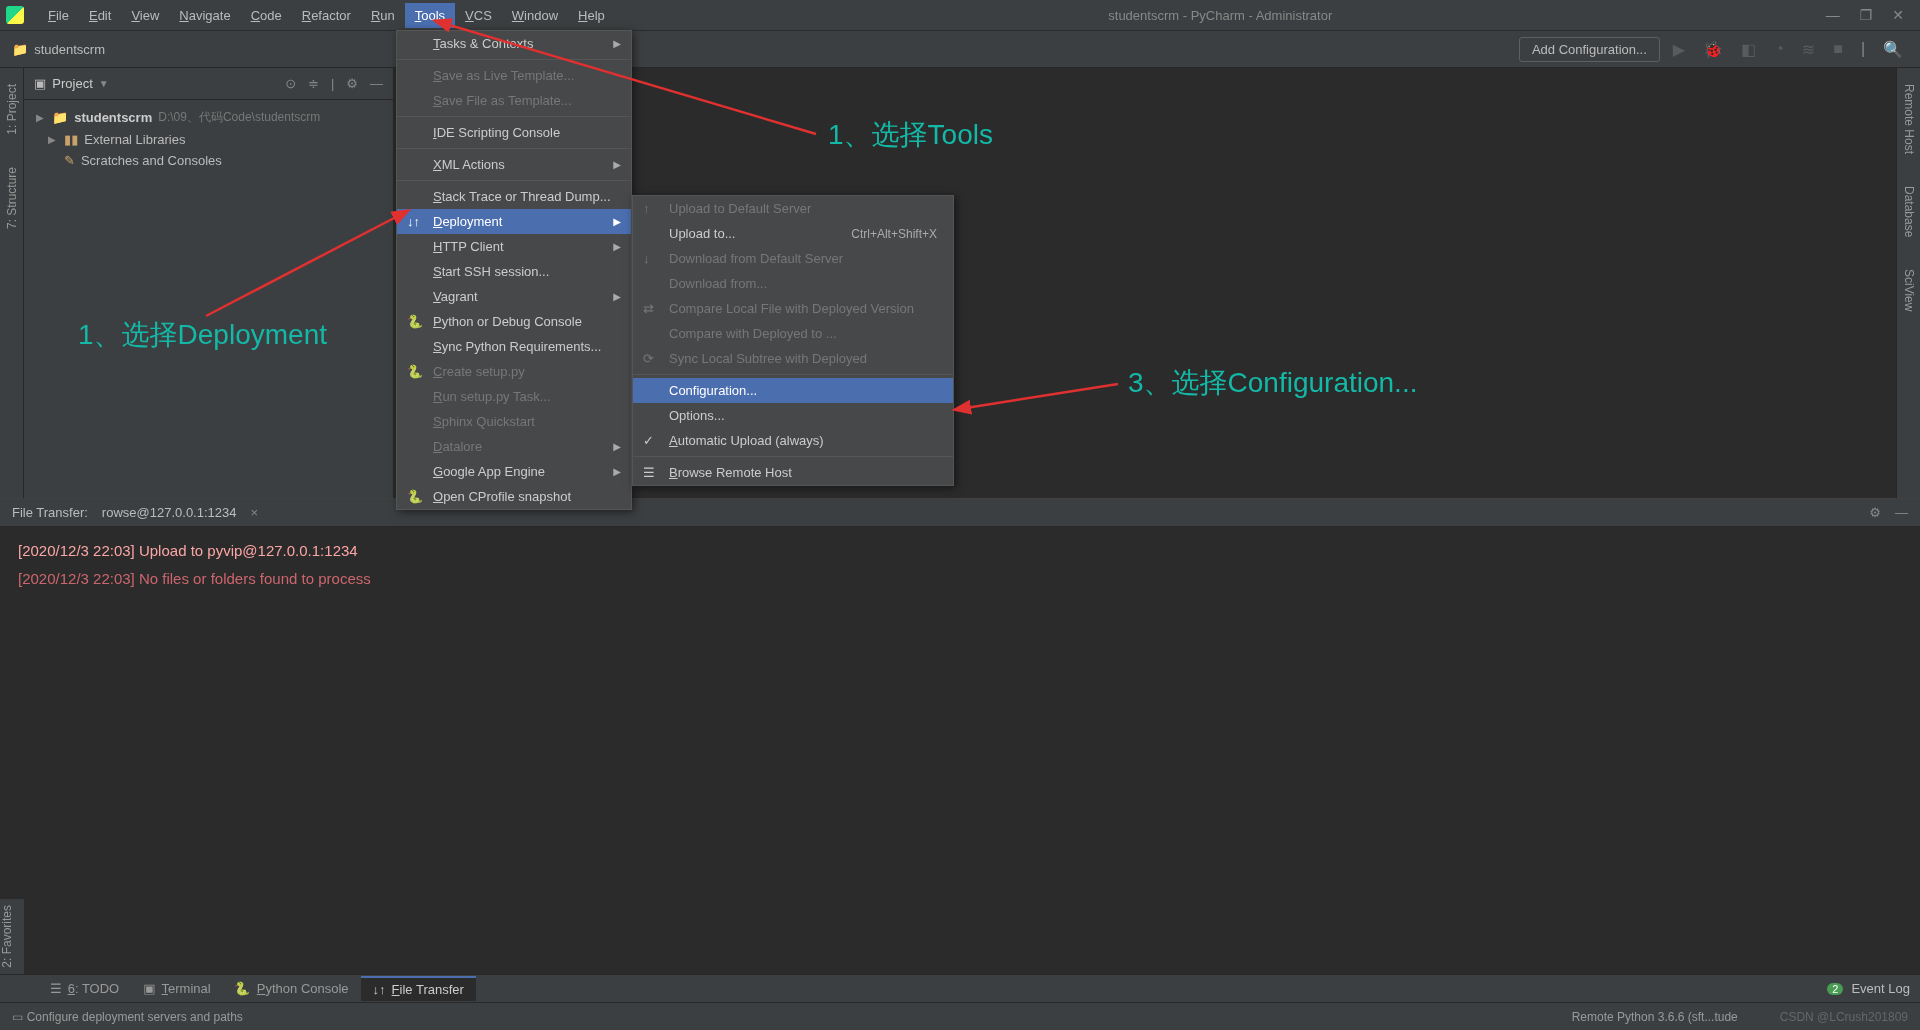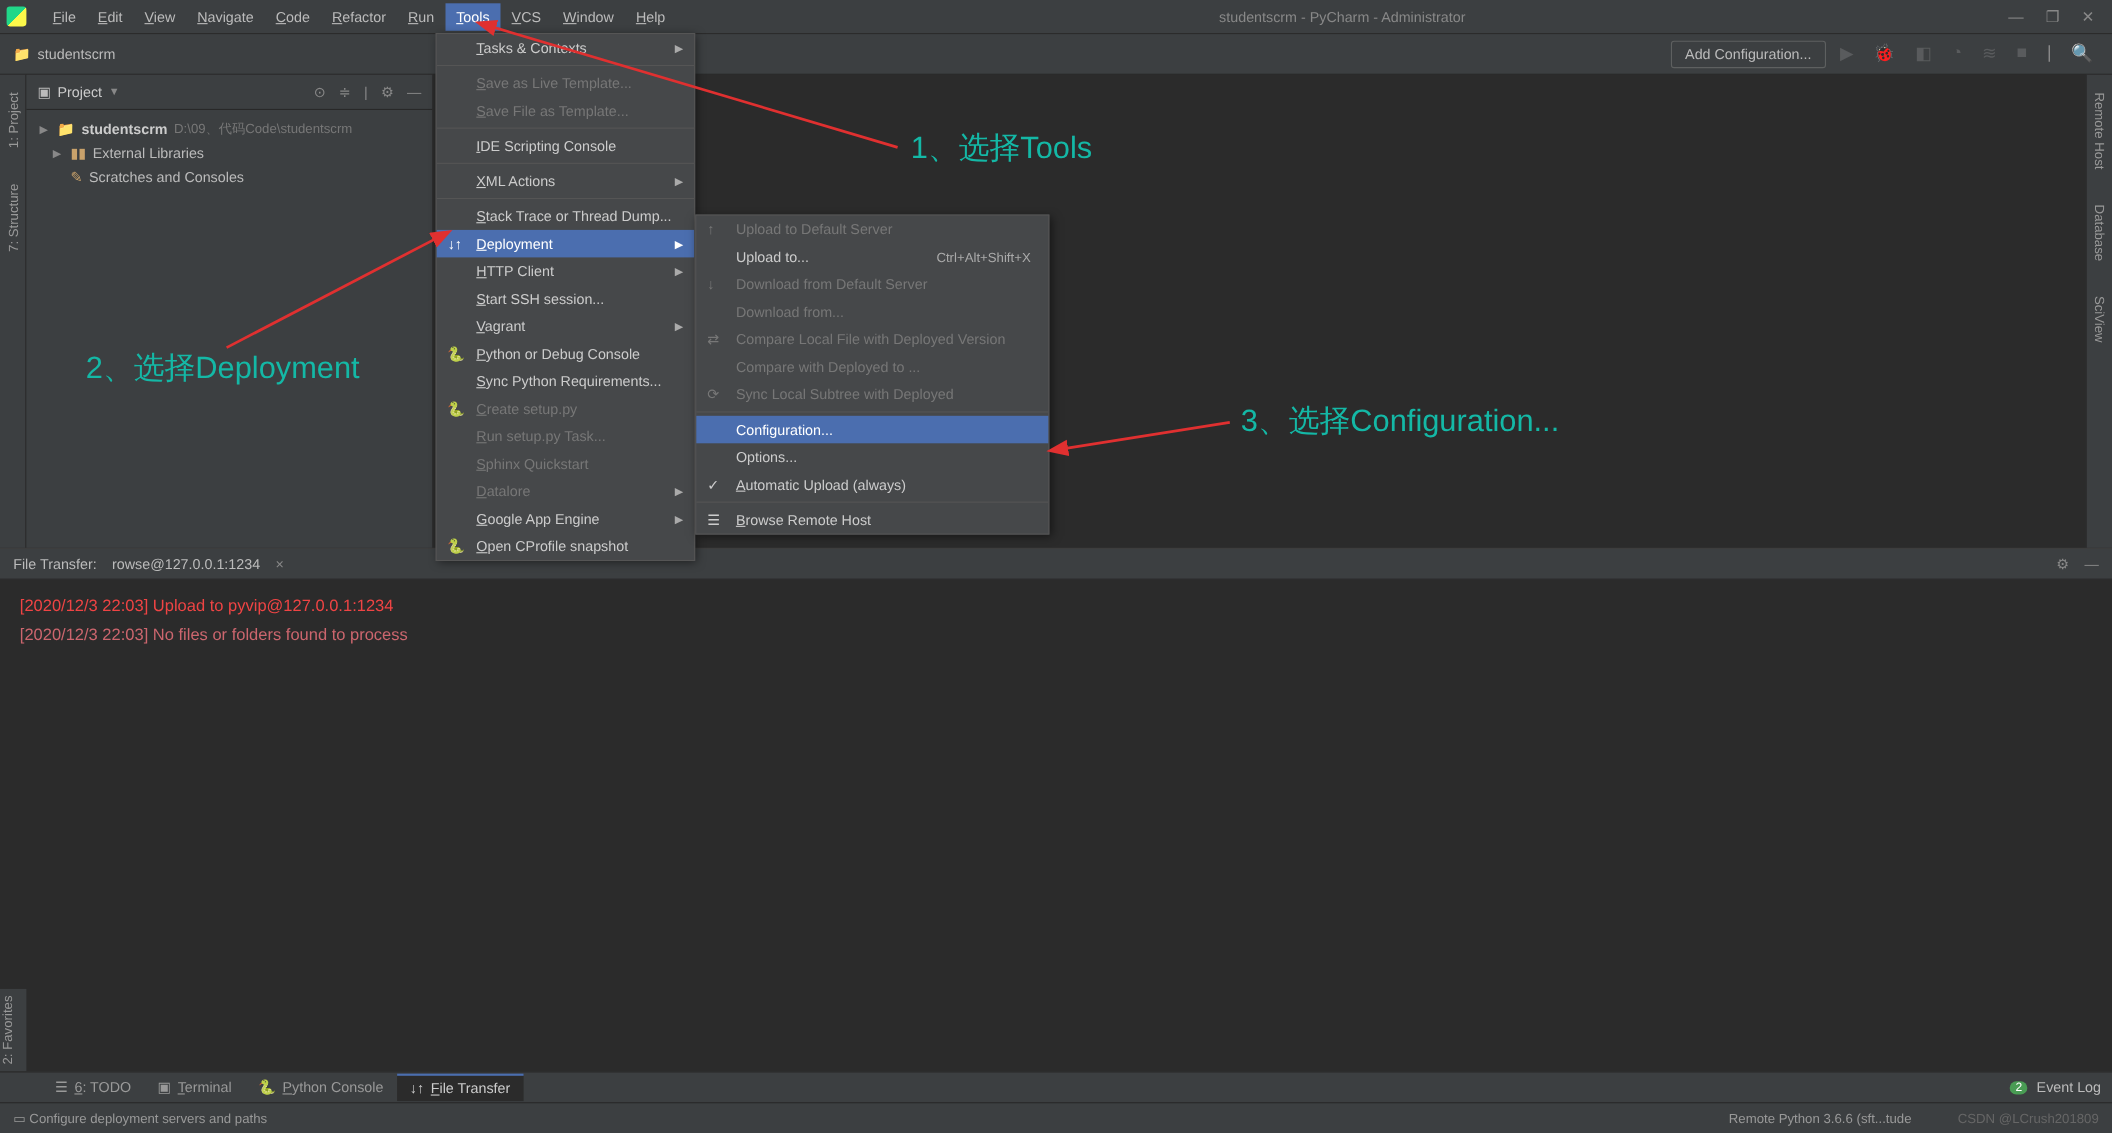--- a/index.html
+++ b/index.html
@@ -57,21 +57,21 @@
 .dropdown#deploy-menu { left:632px; top:195px; width:322px; }
 .dd-item .shortcut { margin-left:auto; color:#aaa; font-size:12px; }
 
 .bottom-panel { position:absolute; left:0; right:0; bottom:56px; height:calc(100% - 30px - 38px - 28px - 28px - 430px); background:#2b2b2b; border-top:1px solid #414141; }
 .bp-header { height:28px; background:#3c3f41; display:flex; align-items:center; padding:0 12px; gap:14px; border-bottom:1px solid #282828; }
 .bp-header .lbl { color:#bbb; }
 .bp-header .tab { color:#bbb; }
 .bp-header .close-x { color:#888; cursor:pointer; }
 .bp-icons { margin-left:auto; display:flex; gap:14px; color:#888; }
 .bp-content { padding:10px 18px; font-family:Consolas,monospace; font-size:15px; line-height:1.8; white-space:pre; }
-.log-ok { color:#ef4444; }
+.log-ok { color:#fca5a5; }
 .log-err { color:#cc666e; }
 
 .bottom-tabs { position:absolute; left:0; right:0; bottom:28px; height:28px; background:#3c3f41; display:flex; align-items:center; padding:0 10px; gap:4px; border-top:1px solid #282828; }
 .bt-left { width:24px; }
 .bt-item { padding:4px 12px; color:#999; display:flex; align-items:center; gap:6px; cursor:pointer; }
 .bt-item.active { background:#2b2b2b; color:#ccc; border-top:2px solid #4b6eaf; }
 .bt-right { margin-left:auto; display:flex; align-items:center; gap:8px; }
 .badge { background:#499c54; color:#fff; border-radius:8px; padding:0 5px; font-size:11px; }
 
 .statusbar { position:absolute; left:0; right:0; bottom:0; height:28px; background:#3c3f41; display:flex; align-items:center; padding:0 12px; color:#999; font-size:12px; border-top:1px solid #282828; }
@@ -335,21 +335,21 @@
 <div class="statusbar">
   <span>▭</span>&nbsp;
   <span>Configure deployment servers and paths</span>
   <div class="sr">
     <span>Remote Python 3.6.6 (sft...tude</span>
     <span style="color:#666;margin-left:26px;">CSDN @LCrush201809</span>
   </div>
 </div>
 
 <div class="annotation" style="left:828px; top:116px;">1、选择Tools</div>
-<div class="annotation" style="left:78px; top:316px;">2、选择Deployment</div>
+<div class="annotation" style="left:78px; top:316px;">1、选择Deployment</div>
 <div class="annotation" style="left:1128px; top:364px;">3、选择Configuration...</div>
 
 <svg class="arrow-overlay" style="left:0;top:0;" width="1920" height="1030">
   <defs>
       <marker id="ah" markerWidth="10" markerHeight="10" refX="2" refY="3" orient="auto">
     <path d="M0,0 L0,6 L8,3 z" fill="#e03030"></path>
       </marker>
     </defs>
   <line x1="816" y1="134" x2="446" y2="24" stroke="#e03030" stroke-width="2.5" marker-end="url(#ah)"></line>
   <line x1="206" y1="316" x2="398" y2="216" stroke="#e03030" stroke-width="2.5" marker-end="url(#ah)"></line>

